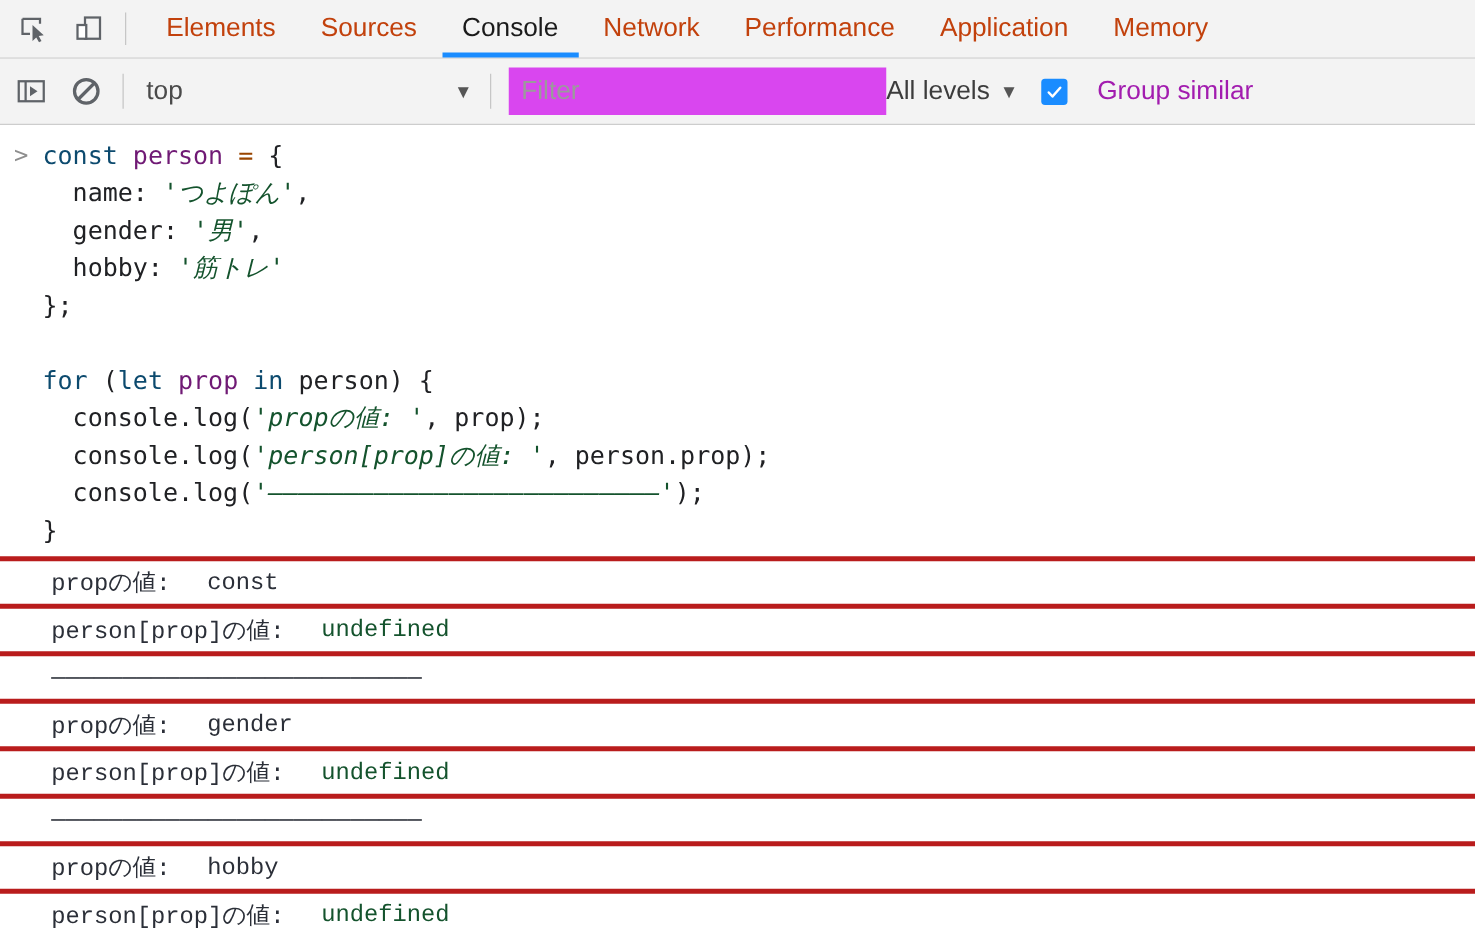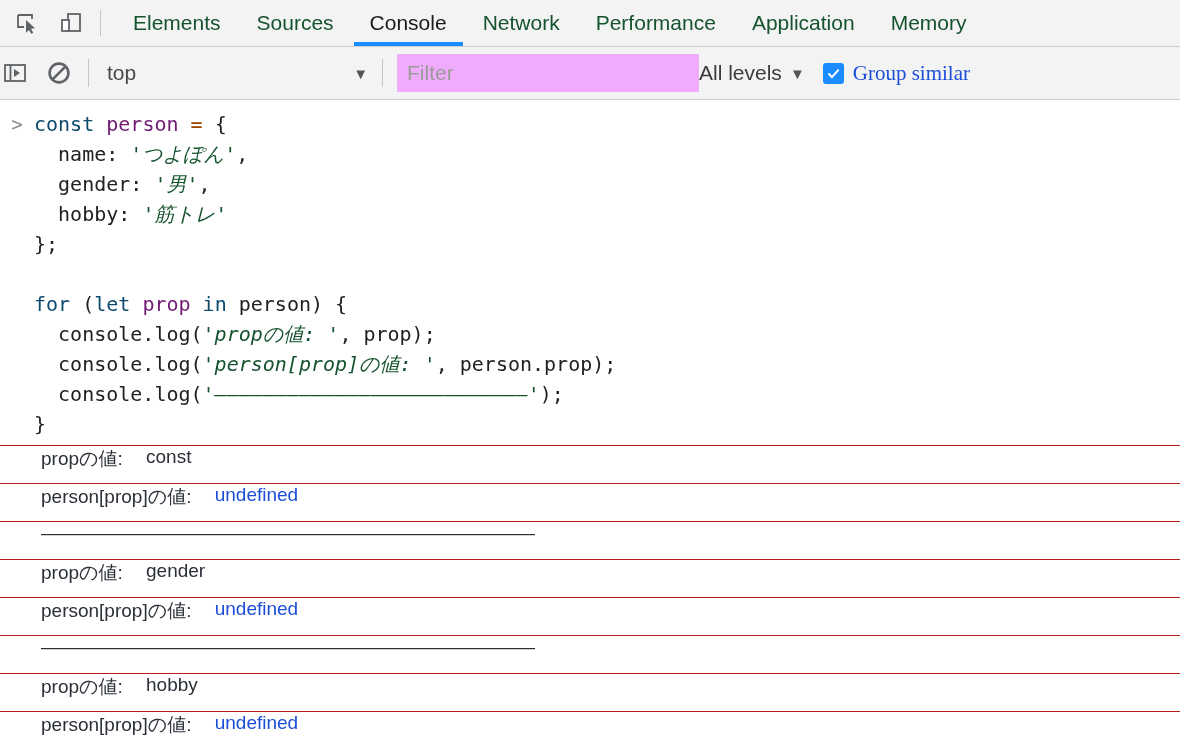--- a/index.html
+++ b/index.html
@@ -46,21 +46,21 @@
   }
   .tabs {
     display: flex;
     align-items: stretch;
   }
   .tab {
     display: flex;
     align-items: center;
     padding: 0 18px;
     font-size: 21px;
-    color: #14532d;
+    color: #c2410c;
     cursor: pointer;
     position: relative;
     white-space: nowrap;
   }
   .tab.active {
     color: #1a1a1a;
   }
   .tab.active::after {
     content: "";
     position: absolute;
@@ -72,20 +72,21 @@
   }
 
   
   .filterbar {
     height: 53px;
     background: #f3f3f3;
     border-bottom: 1px solid #cdcdcd;
     display: flex;
     align-items: center;
     box-sizing: border-box;
+    padding-left: 10px;
   }
   .fsep {
     width: 1px;
     height: 28px;
     background: #c6c6c6;
     margin: 0 14px;
     flex: none;
   }
   .ctx-select {
     display: flex;
@@ -99,21 +100,21 @@
     box-sizing: border-box;
   }
   .caret {
     font-size: 15px;
     color: #555;
     line-height: 1;
   }
   .filter-input {
     width: 302px;
     height: 38px;
-    background: #f0abfc;
+    background: #d946ef;
     border: none;
     outline: none;
     font-size: 21px;
     color: #333;
     padding: 0 10px;
     box-sizing: border-box;
     font-family: "Liberation Sans", sans-serif;
   }
   .filter-input::placeholder { color: #9b9b9b; opacity: 1; }
   .levels {
@@ -121,27 +122,26 @@
     align-items: center;
     gap: 8px;
     font-size: 21px;
     color: #3c3c3c;
     cursor: pointer;
     white-space: nowrap;
   }
   .group-similar {
     display: flex;
     align-items: center;
-    gap: 9px;
+    gap: 24px;
     margin-left: 18px;
     font-size: 21px;
-    color: #1d4ed8;
+    color: #a21caf;
     cursor: pointer;
     white-space: nowrap;
-    font-family: Liberation Serif, serif;
   }
   .checkbox {
     width: 21px;
     height: 21px;
     border-radius: 3px;
     background: var(--accent, #1a8cff);
     display: flex;
     align-items: center;
     justify-content: center;
     flex: none;
@@ -175,31 +175,32 @@
     color: #202124;
     white-space: pre;
   }
   .kw   { color: #0c4a6e; }
   .var  { color: #701a75; }
   .op   { color: #994500; }
   .str  { color: #14532d; font-style: italic; }
   .pln  { color: #202124; }
 
   .log-row {
-    border-top: 1px solid #b91c1c;
+    border-top: 4px solid #b91c1c;
     height: 38px;
     display: flex;
+    align-items: center;
     padding-left: 41px;
     box-sizing: border-box;
-    font-family: Liberation Sans, sans-serif;
+    font-family: Liberation Mono, monospace;
     font-size: 19px;
     color: #2b2f38;
     white-space: pre;
   }
-  .log-row .dim { color: #1d4ed8; }
+  .log-row .dim { color: #14532d; }
   .log-row .gap { display: inline-block; width: 18px; }
 </style>
 </head>
 <body>
 
 <div class="tabbar">
   <div class="tool-icons">
     <div class="icon-btn">
       <svg width="24" height="24" viewBox="0 0 24 24">
         <path d="M3 4h14v4" fill="none" stroke="#5f6368" stroke-width="1.8"></path>

